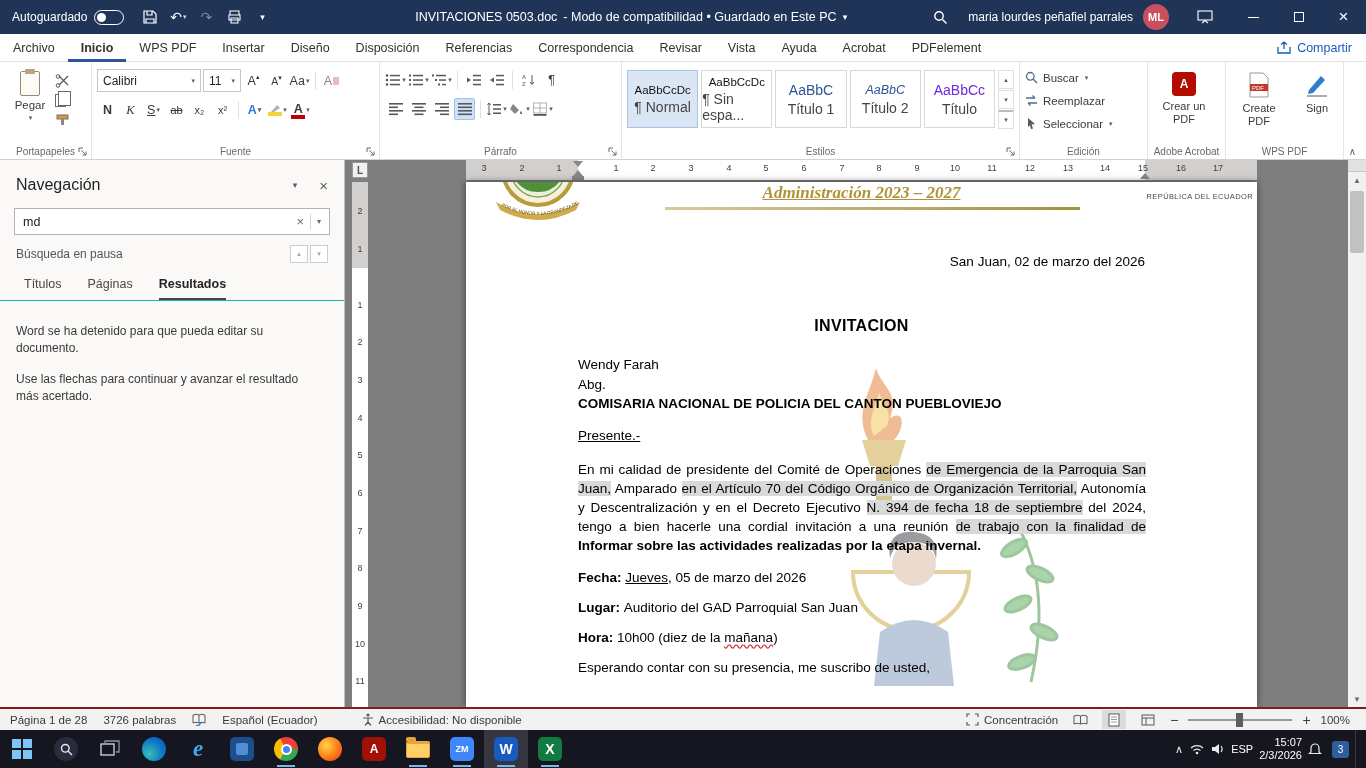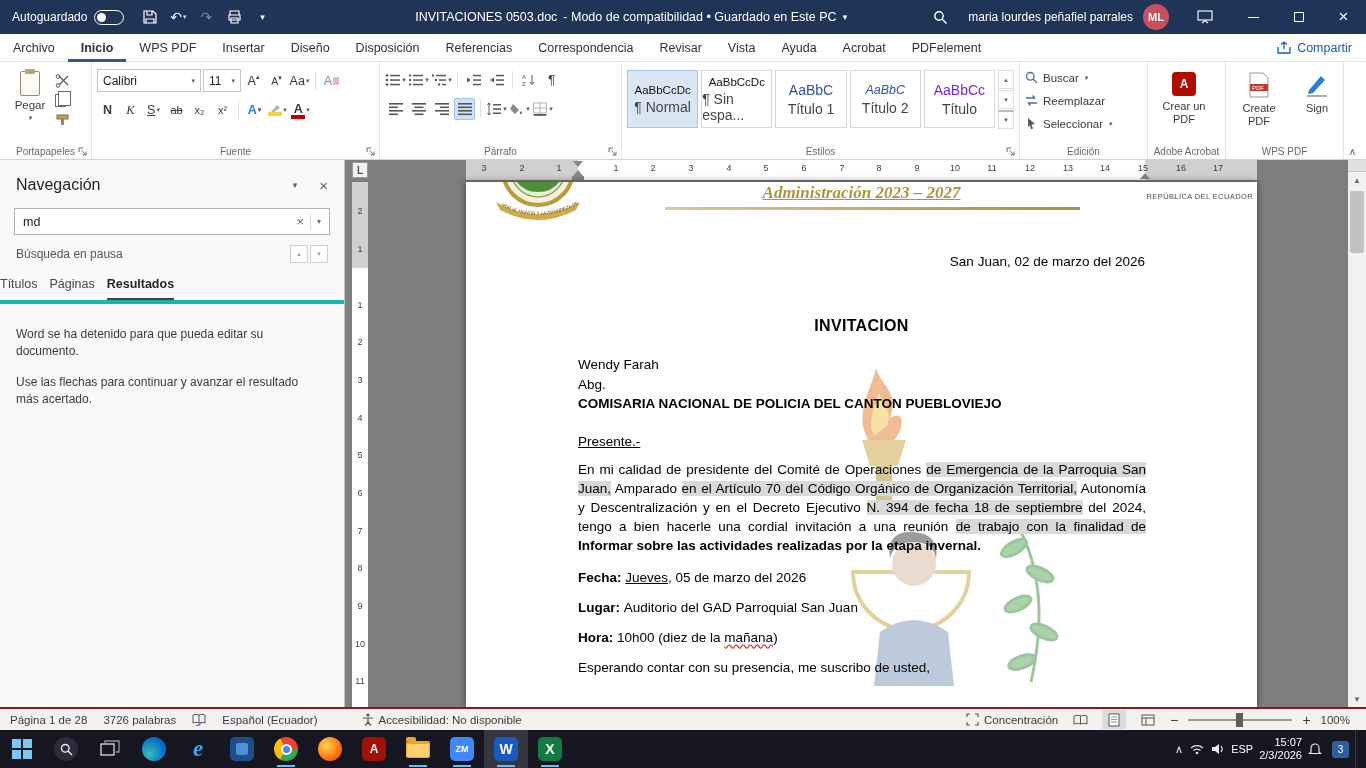--- a/index.html
+++ b/index.html
@@ -55,21 +55,21 @@
 .pdfic{width:24px;height:24px;border-radius:4px;background:#b30b00;color:#fff;font-weight:bold;font-size:12px;display:flex;align-items:center;justify-content:center}
 .collapse{position:absolute;right:10px;bottom:2px;font-size:10px;color:#5f5e5c}
 
 .navpane{position:absolute;left:0;top:160px;width:345px;height:547px;background:#faf9f8;border-right:1px solid #c3c1bf}
 .np-head{display:flex;align-items:center;padding:16px 16px 8px;font-size:16px;color:#252423}
 .np-search{margin:6px 14px 0;height:27px;border:1px solid #b5b3b1;background:#fff;display:flex;align-items:center;padding:0 8px;gap:6px}
 .np-search input{border:none;outline:none;flex:1;font-size:12.5px;font-family:"Liberation Sans",sans-serif;color:#222;background:transparent}
 .np-status{display:flex;align-items:center;padding:10px 16px 6px;font-size:12px;color:#555}
 .np-nav{margin-left:auto;display:flex;gap:2px}
 .np-nb{width:18px;height:18px;border:1px solid #d0cecc;display:flex;align-items:center;justify-content:center;font-size:7px;color:#a5a3a1;background:#fff}
-.np-tabs{display:flex;gap:12px;padding:8px 0 0;font-size:12.5px;color:#484644;border-bottom:4px solid #14b8a6}
+.np-tabs{display:flex;gap:26px;padding:8px 24px 0;font-size:12.5px;color:#484644;border-bottom:1px solid #14b8a6}
 .np-tab{padding-bottom:7px}
 .np-tab.on{color:#252423;font-weight:bold;border-bottom:2px solid #444}
 .np-msg{padding:22px 16px 0;font-size:12px;color:#3b3a39;line-height:17px}
 
 .canvas{position:absolute;left:345px;top:160px;width:1021px;height:547px;background:#7e7e7e;overflow:hidden}
 .tabsel{position:absolute;left:7px;top:2px;width:16px;height:16px;background:#f2f1f0;border:1px solid #9a9896;color:#555;font-size:10px;font-weight:bold;display:flex;align-items:center;justify-content:center}
 .hruler{position:absolute;left:121px;top:0;width:791px;height:20px;background:#d2d0ce}
 .hruler .wz{position:absolute;left:112px;top:0;width:567px;height:20px;background:#fff}
 .rnum{position:absolute;top:3px;width:10px;text-align:center;font-size:9px;color:#3f3e3c}
 .vruler{position:absolute;left:7px;top:22px;width:16px;height:525px;background:#d2d0ce;overflow:hidden}
@@ -619,21 +619,21 @@
     <div class="d-bar"></div>
     <div class="d-rep">REPÚBLICA DEL ECUADOR</div>
 
     <div class="d-date">San Juan, 02 de marzo del 2026</div>
     <div class="d-title">INVITACION</div>
 
     <div class="d-addr">
       <div>Wendy Farah</div>
       <div>Abg.</div>
       <div class="b">COMISARIA NACIONAL DE POLICIA DEL CANTON PUEBLOVIEJO</div>
-      <div class="u" style="margin-top:18px">Presente.-</div>
+      <div class="u" style="margin-top:12px">Presente.-</div>
     </div>
 
     <div class="d-para"><span>En mi calidad de presidente del Comité de Operaciones </span><span class="hl">de Emergencia de la Parroquia San Juan,</span><span> Amparado </span><span class="hl">en el Artículo 70 del Código Orgánico de Organización Territorial,</span><span> Autonomía y Descentralización y en el Decreto Ejecutivo </span><span class="hl">N. 394 de fecha 18 de septiembre</span><span> del 2024, tengo a bien hacerle una cordial invitación a una reunión </span><span class="hl">de trabajo con la finalidad de</span><span class="b"> Informar sobre las actividades realizadas por la etapa invernal.</span></div>
 
     <div class="dline" style="top:388px"><span class="b">Fecha: </span><span class="u">Jueves</span><span>, 05 de marzo del 2026</span></div>
     <div class="dline" style="top:418px"><span class="b">Lugar: </span><span>Auditorio del GAD Parroquial San Juan</span></div>
     <div class="dline" style="top:448px"><span class="b">Hora: </span><span>10h00 (diez de la </span><span class="sp">mañana</span><span>)</span></div>
     <div class="dline" style="top:478px">Esperando contar con su presencia, me suscribo de usted,</div>
   </div>
 

